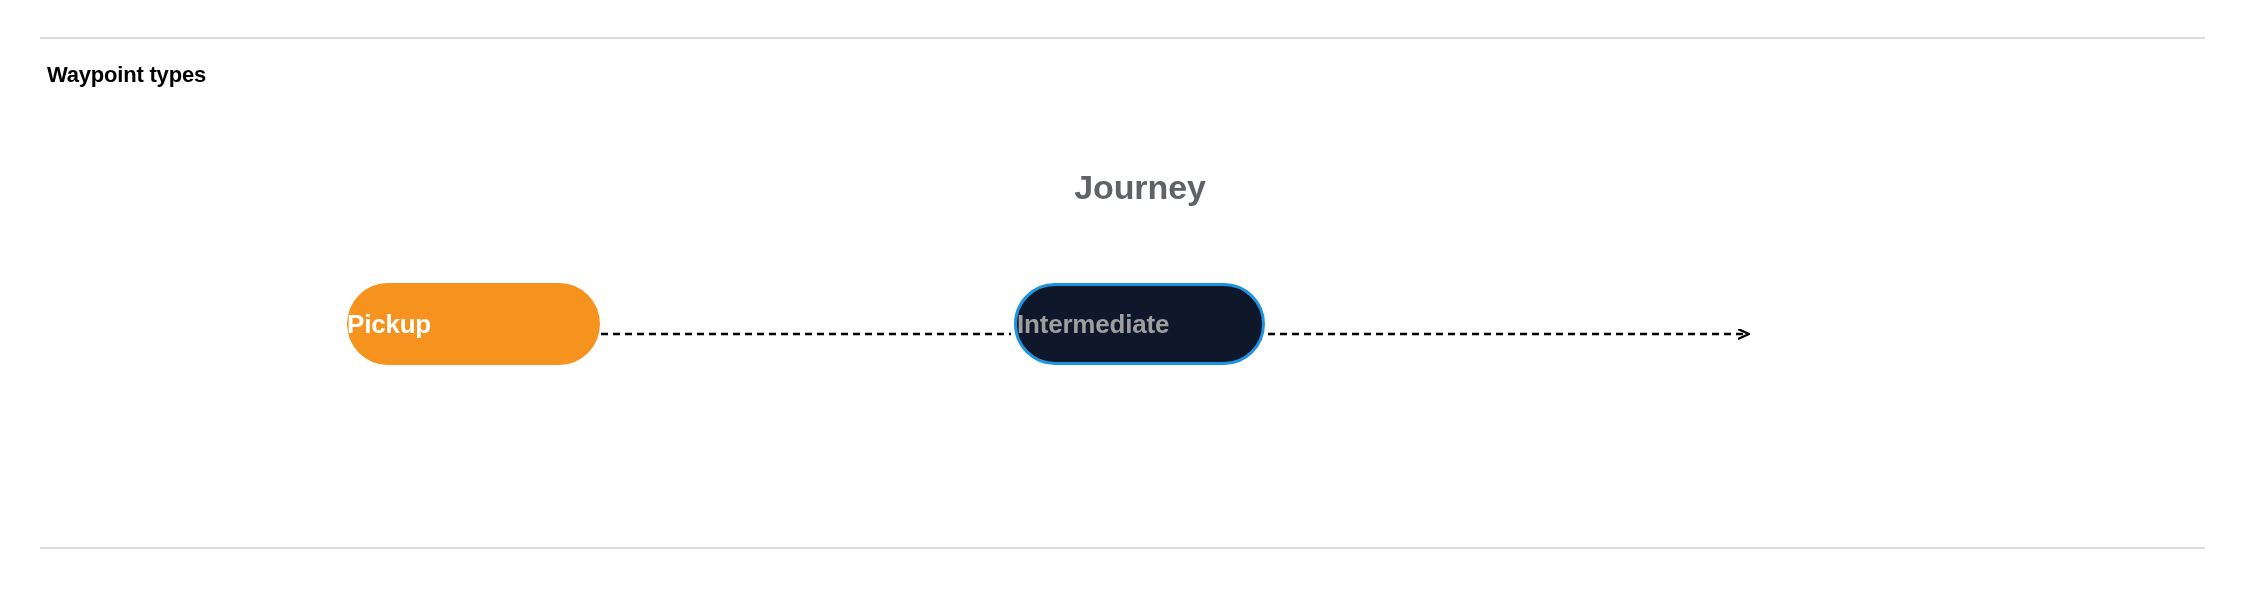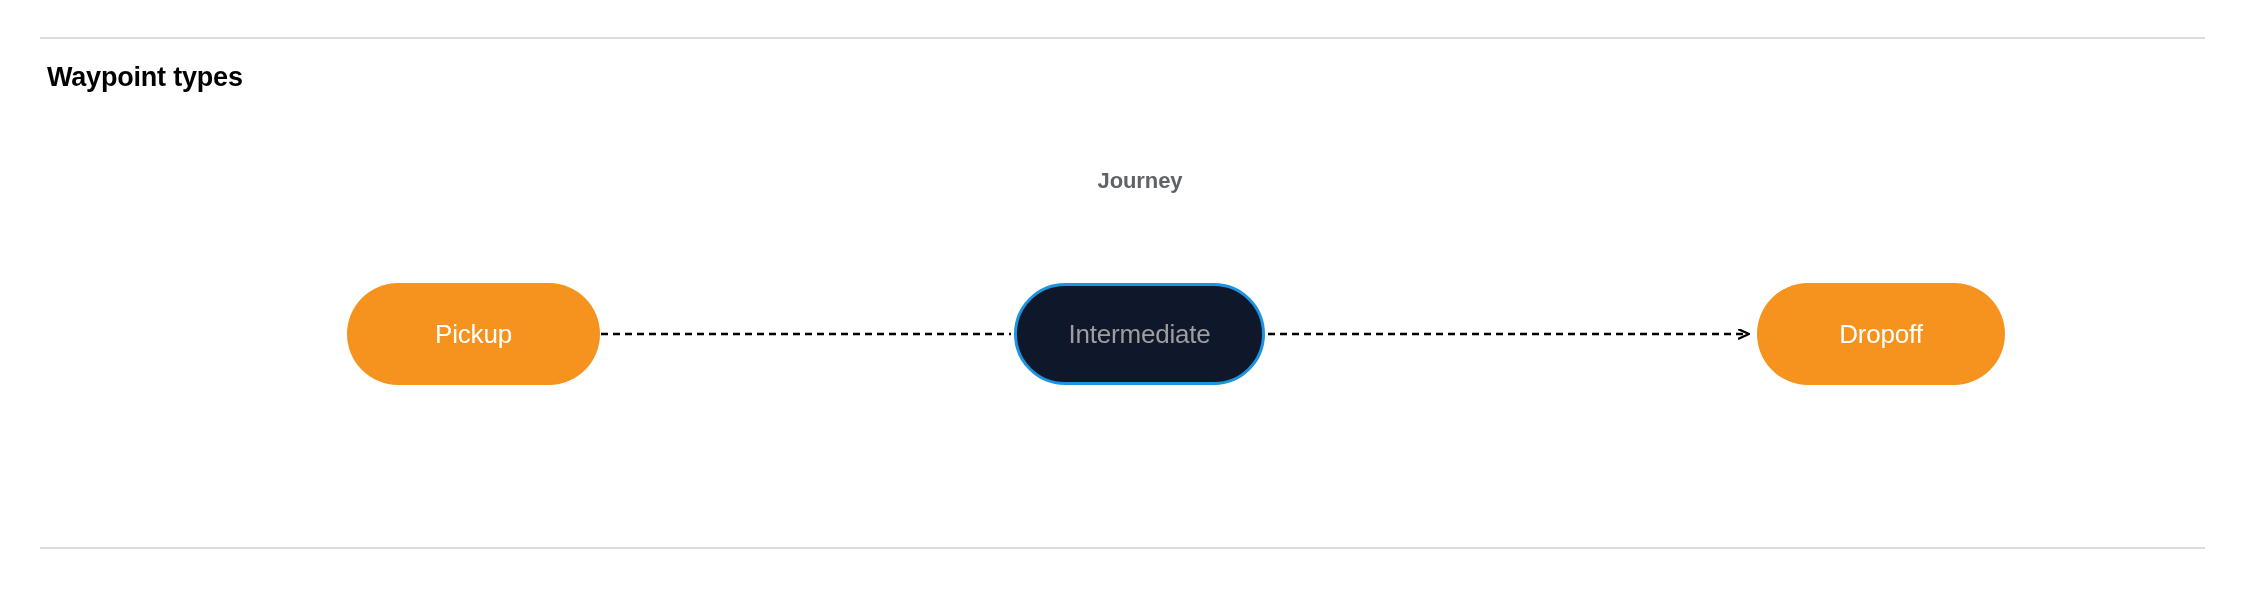--- a/index.html
+++ b/index.html
@@ -22,68 +22,67 @@
     height: 2px;
     background: #dadce0;
   }
   .divider.top { top: 37px; }
   .divider.bottom { top: 547px; }
 
   .page-title {
     position: absolute;
     left: 47px;
     top: 62px;
-    font-size: 27px;
+    font-size: 22px;
     font-weight: bold;
     color: #000000;
     letter-spacing: -0.2px;
     white-space: nowrap;
   }
 
   .diagram {
     position: absolute;
     left: 0;
     top: 0;
     width: 2245px;
     height: 592px;
   }
 
   .journey-label {
     position: absolute;
     left: 1015px;
     top: 168px;
     width: 250px;
     text-align: center;
-    font-size: 22px;
+    font-size: 34px;
     font-weight: bold;
     color: #5f6368;
     letter-spacing: -0.1px;
     white-space: nowrap;
   }
 
   .edges {
     position: absolute;
     left: 0;
     top: 0;
     width: 2245px;
     height: 592px;
     pointer-events: none;
   }
 
   .node {
     position: absolute;
     display: flex;
     align-items: center;
-    justify-content: center;
     box-sizing: border-box;
-    height: 102px;
+    height: 82px;
     top: 283px;
     border-radius: 51px;
     font-size: 26px;
-    font-weight: normal;
+    font-weight: bold;
     letter-spacing: -0.2px;
     white-space: nowrap;
   }
 
   .node-pickup {
     left: 347px;
     width: 253px;
     background: #f5931e;
     color: #ffffff;
   }
@@ -125,19 +124,16 @@
   </svg>
 
   <div class="node node-pickup">
     <span>Pickup</span>
   </div>
 
   <div class="node node-intermediate">
     <span>Intermediate</span>
   </div>
 
-  <div class="node node-dropoff">
-    <span>Dropoff</span>
-  </div>
 
 </div>
 
 <div class="divider bottom"></div>
 
 </body></html>

